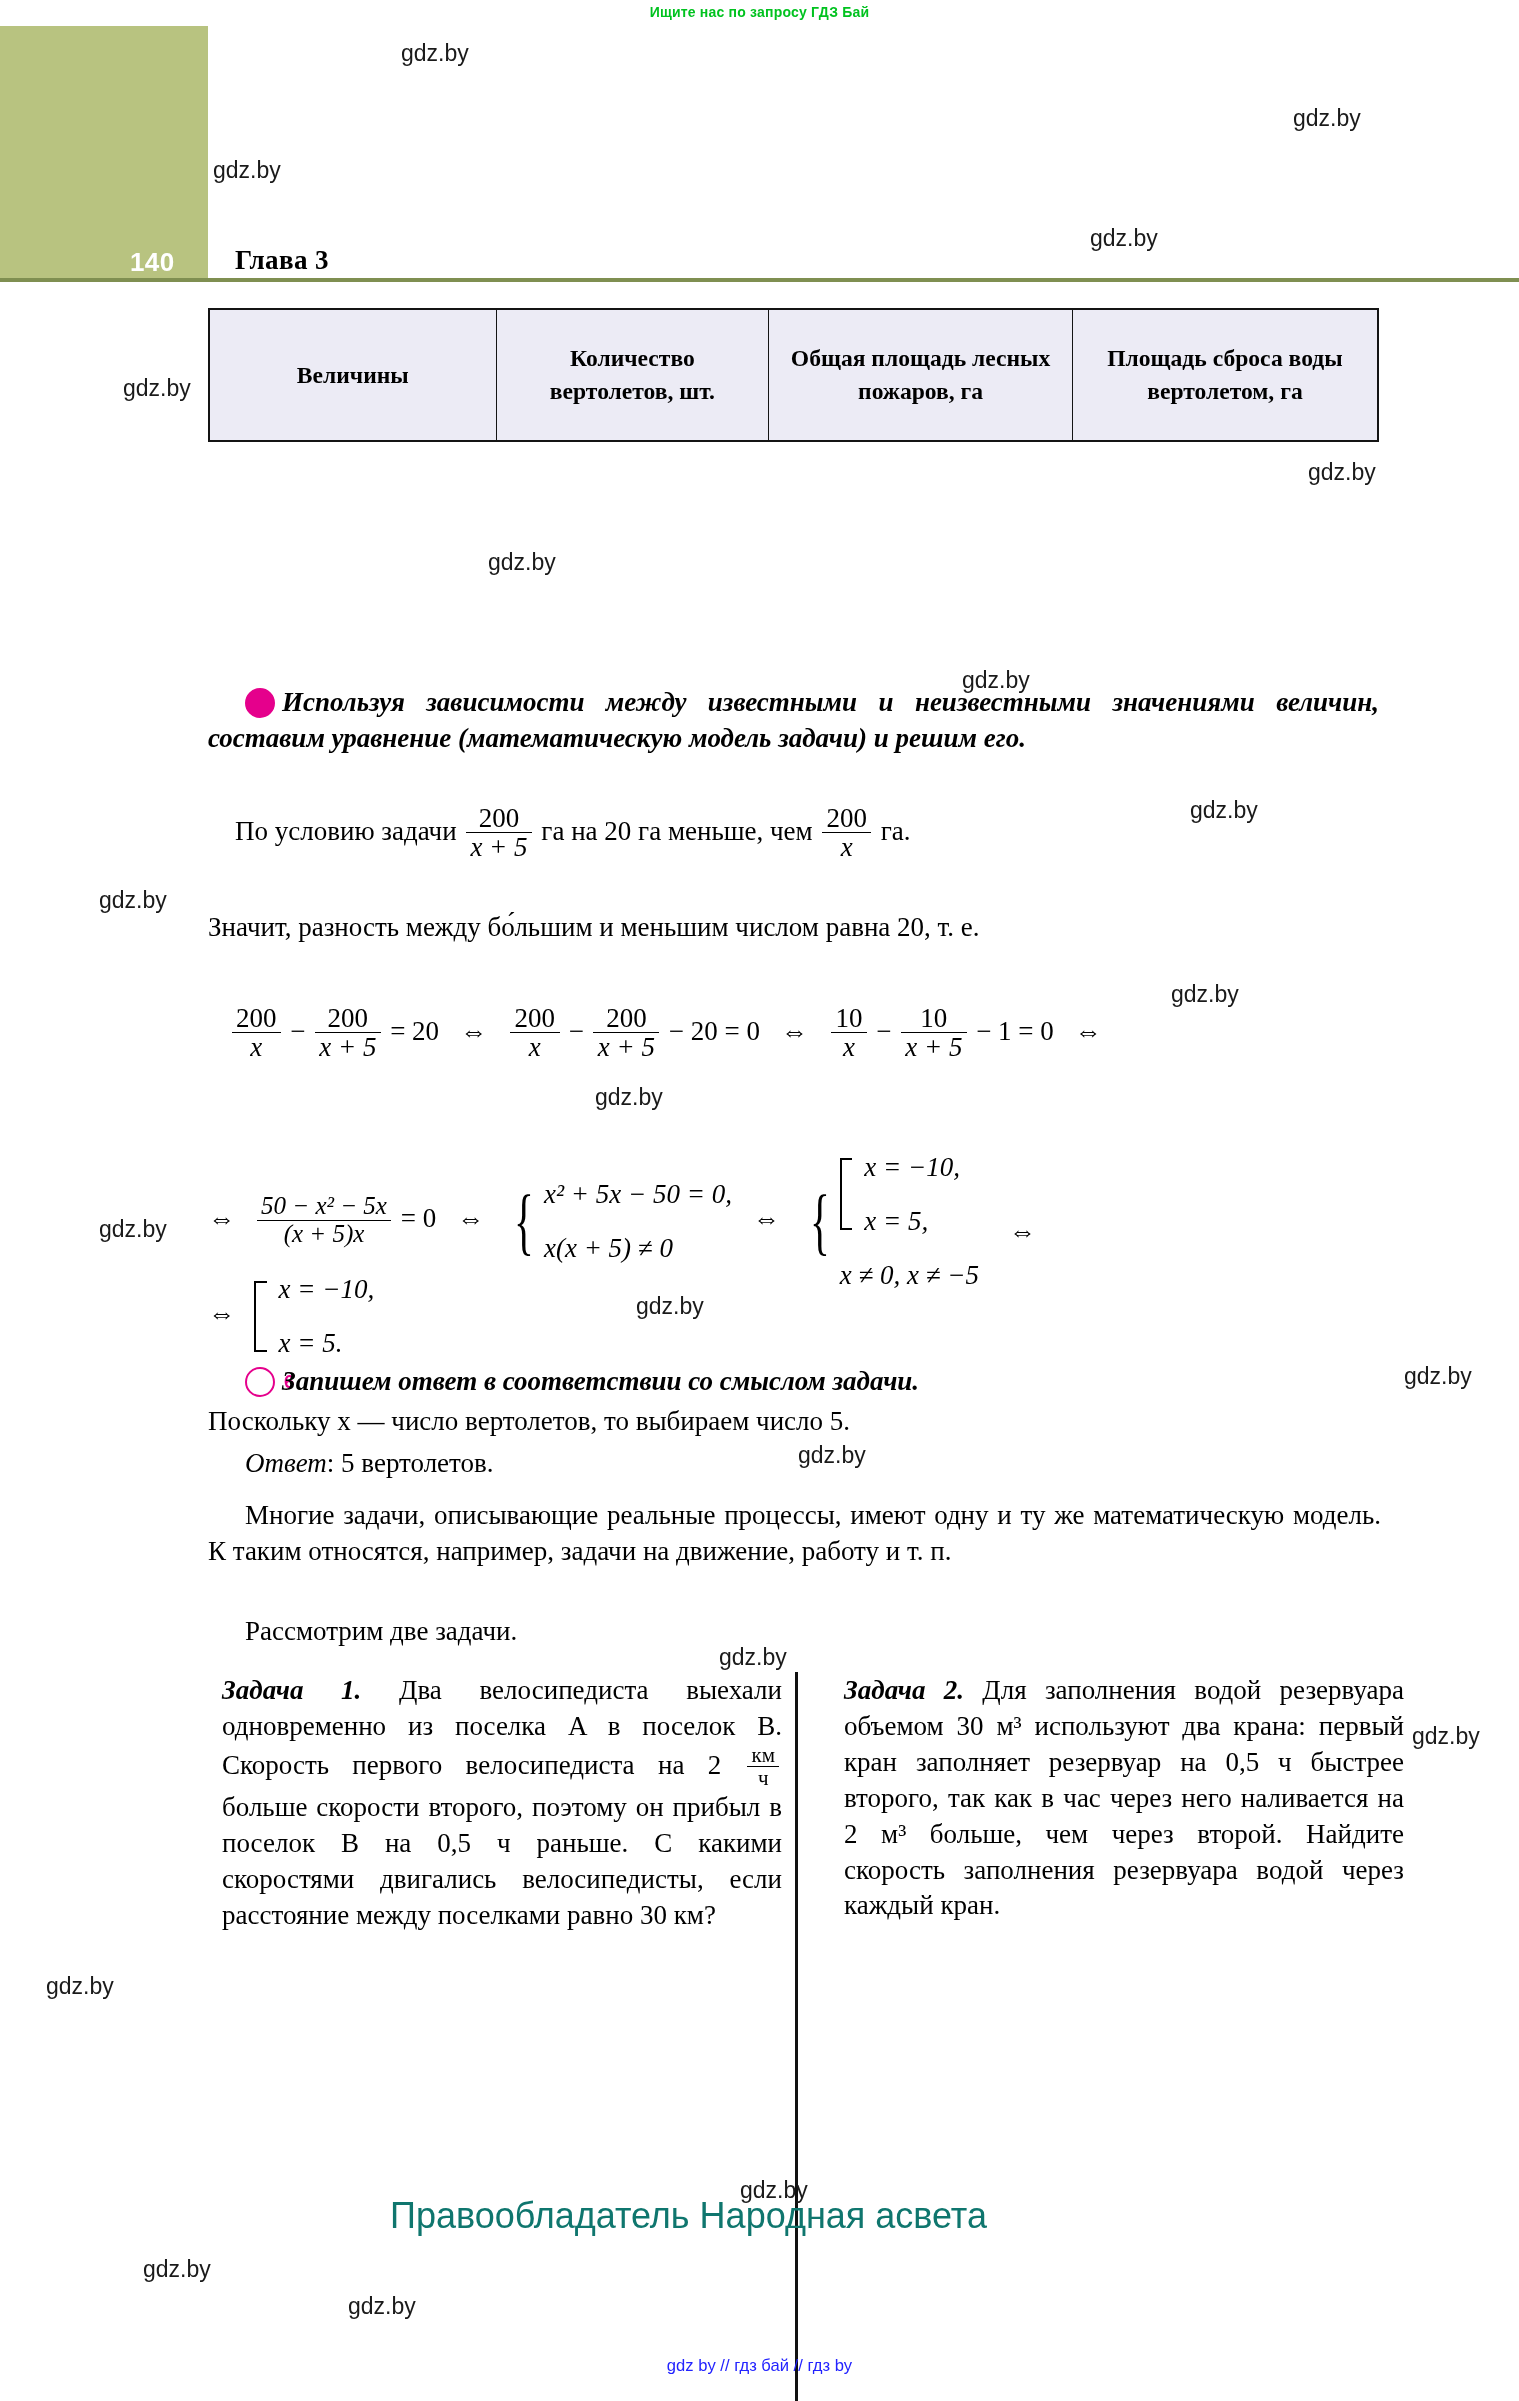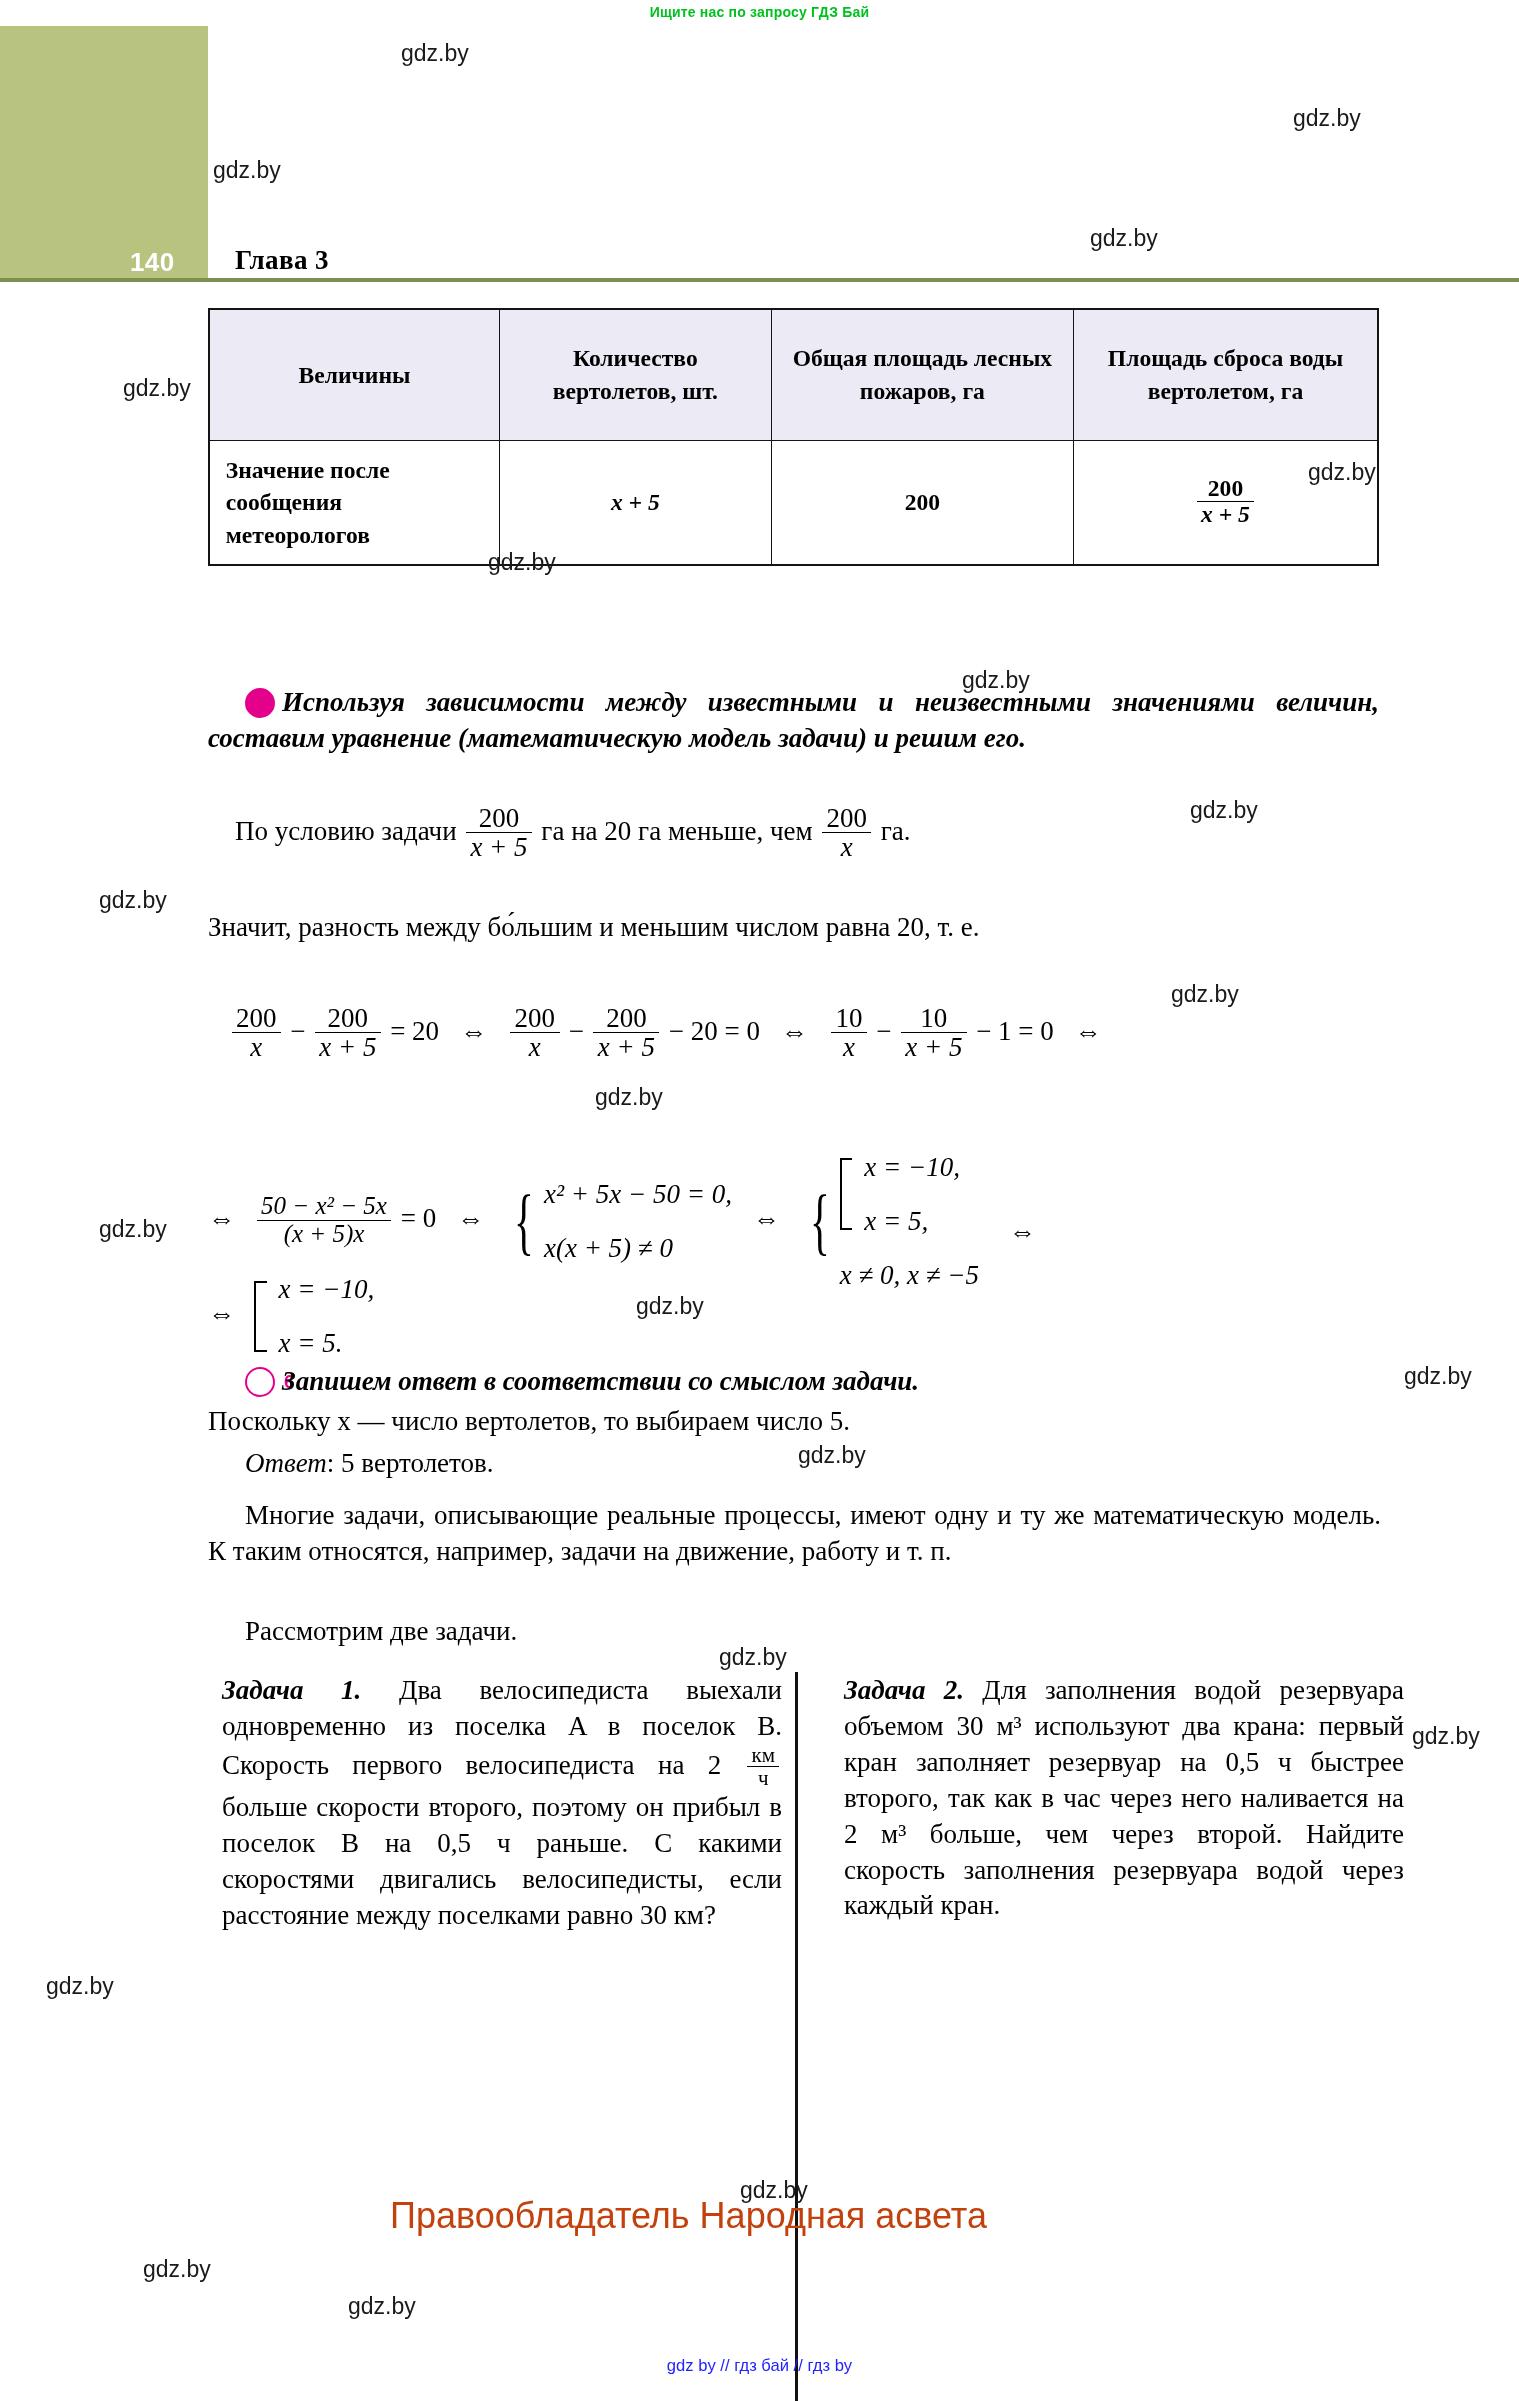--- a/index.html
+++ b/index.html
@@ -79,21 +79,21 @@
     font-family: "Liberation Sans", sans-serif;
     font-size: 23px;
     color: #1a1a1a;
     white-space: nowrap;
     pointer-events: none;
   }
   .wm-pink {
     position: absolute;
     font-family: "Liberation Sans", sans-serif;
     font-size: 36px;
-    color: #c2410c;
+    color: #0f766e;
     white-space: nowrap;
   }
   .footer-links {
     position: absolute;
     left: 0;
     top: 2356px;
     width: 100%;
     text-align: center;
     font-family: "Liberation Sans", sans-serif;
     font-size: 16.6px;
@@ -260,37 +260,20 @@
   <table class="values-table">
     <thead>
       <tr>
         <th class="col-1">Величины</th>
         <th class="col-2">Количество вертолетов, шт.</th>
         <th class="col-3">Общая площадь лесных пожаров, га</th>
         <th class="col-4">Площадь сброса воды вертолетом, га</th>
       </tr>
     </thead>
     <tbody>
-      <tr class="row-2">
-        <td class="label-cell">
-          <span>Значение после</span><br>
-          <span>сообщения</span><br>
-          <span>метеорологов</span>
-        </td>
-        <td>
-          <span class="it">x + 5</span>
-        </td>
-        <td>200</td>
-        <td>
-          <span class="frac">
-            <span class="num">200</span>
-            <span class="den it">x + 5</span>
-          </span>
-        </td>
-      </tr>
     </tbody>
   </table>
 
   <div class="para para-italic" style="left:208px; top:396px; width:1171px; text-indent:37px;">
     <span class="step-marker filled">5</span><span>Используя зависимости между известными и неизвестными значениями величин, составим уравнение (математическую модель задачи) и решим его.</span>
   </div>
 
   <div class="eqline" style="left:235px; top:516px;">
     <span>По условию задачи</span>
     <span class="frac">

